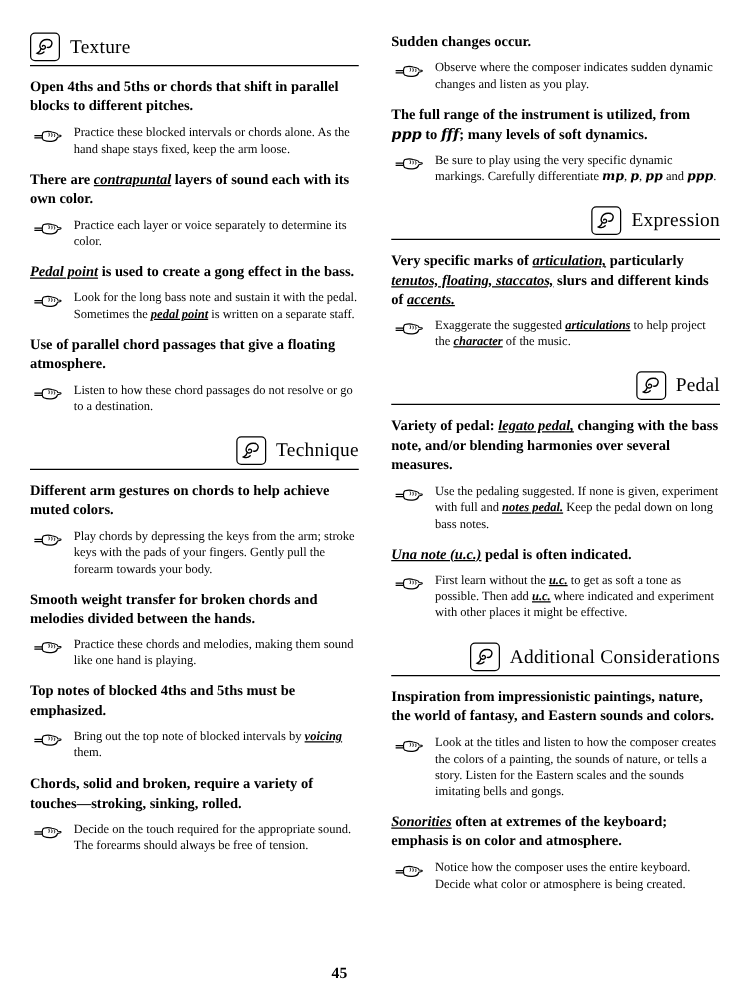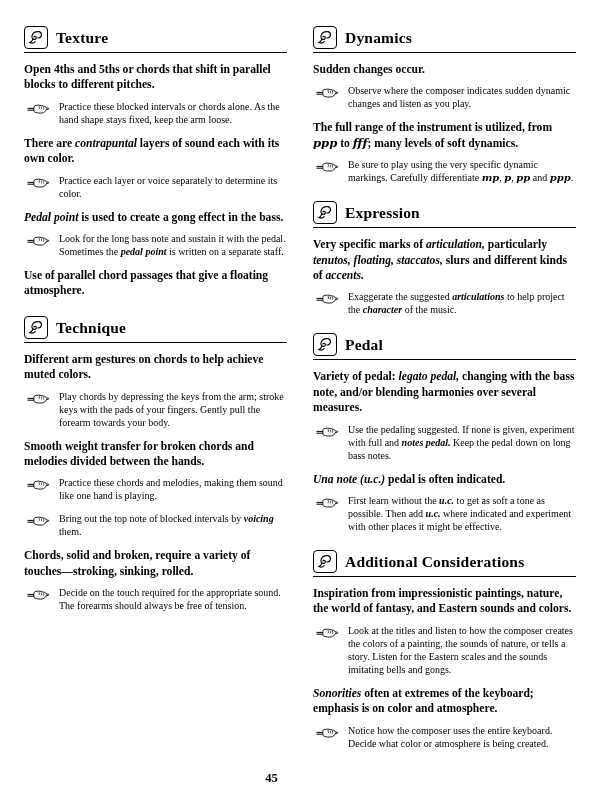--- a/index.html
+++ b/index.html
@@ -46,21 +46,21 @@
     border: 1.2px solid #000;
     border-radius: 4px;
     display: flex;
     align-items: center;
     justify-content: center;
     flex: 0 0 auto;
   }
   .ornament svg { display: block; }
   .section-title {
     font-size: 15.5px;
-    font-weight: bold;
+    font-weight: normal;
     letter-spacing: 0.2px;
     line-height: 1.1;
   }
 
   
   .para {
     font-size: 11.6px;
     font-weight: bold;
     line-height: 1.33;
     margin: 0 0 7px 0;
@@ -80,36 +80,36 @@
     padding-top: 3px;
   }
   .tip-icon svg { display: block; }
   .tip-text {
     font-size: 10px;
     line-height: 1.30;
     font-family: "Liberation Serif", serif;
     font-weight: normal;
   }
 
-  i.it { font-style: italic; }
+  i.it { font-style: italic; text-decoration: underline; }
   b.bd { font-weight: bold; }
 
   .dyn { font-family: "DejaVu Serif", serif; font-style: italic; font-weight: bold; text-align: center; }
 
   .page-number {
     position: absolute;
     bottom: 14px;
     left: 0;
     width: 543px;
     text-align: center;
     font-size: 12.5px;
     font-weight: bold;
     font-family: "Liberation Serif", serif;
   }
-  .gap-top-lg { margin-top: 17px; }
+  .gap-top-lg { margin-top: 17px; justify-content: flex-end; }
 </style>
 </head>
 <body>
 
 <div class="page">
   <div class="columns">
     <div class="col" id="col-left">
         <div class="section-head first">
           <span class="ornament">
             <svg width="16" height="15" viewBox="0 0 16 15">
@@ -156,20 +156,33 @@
               <path d="M1.5 7.2 L9.5 7.2" stroke="#000" stroke-width="1" fill="none"></path>
               <path d="M9.0 2.6 C11.2 2.0 13.6 2.0 15.6 2.6 L18.6 3.4 C19.6 3.6 20.2 4.2 20.2 5.0 L22.3 5.2 C22.9 5.3 23.0 6.0 22.4 6.2 L20.0 6.8 C19.6 8.4 18.2 9.6 16.4 9.9 C14.0 10.3 11.0 10.0 9.0 9.2 C8.2 8.9 7.8 8.2 7.8 6.0 C7.8 3.8 8.2 2.9 9.0 2.6 Z" fill="#fff" stroke="#000" stroke-width="0.9" stroke-linejoin="round"></path>
               <path d="M13.0 3.2 C13.6 4.2 13.6 5.3 13.0 6.2" fill="none" stroke="#000" stroke-width="0.75"></path>
               <path d="M15.2 3.6 C15.8 4.5 15.8 5.5 15.2 6.4" fill="none" stroke="#000" stroke-width="0.75"></path>
               <path d="M17.4 4.1 C17.9 4.9 17.9 5.8 17.4 6.6" fill="none" stroke="#000" stroke-width="0.75"></path>
             </svg>
           </span>
           <div class="tip-text">Look for the long bass note and sustain it with the pedal.  Sometimes the <i class="it"><b class="bd">pedal point</b></i> is written on a separate staff.</div>
         </div>
         <p class="para">Use of parallel chord passages that give a floating atmosphere.</p>
+        <div class="tip">
+          <span class="tip-icon">
+            <svg width="24" height="12" viewBox="0 0 24 12">
+              <path d="M1.5 5.4 L9.5 5.4" stroke="#000" stroke-width="1" fill="none"></path>
+              <path d="M1.5 7.2 L9.5 7.2" stroke="#000" stroke-width="1" fill="none"></path>
+              <path d="M9.0 2.6 C11.2 2.0 13.6 2.0 15.6 2.6 L18.6 3.4 C19.6 3.6 20.2 4.2 20.2 5.0 L22.3 5.2 C22.9 5.3 23.0 6.0 22.4 6.2 L20.0 6.8 C19.6 8.4 18.2 9.6 16.4 9.9 C14.0 10.3 11.0 10.0 9.0 9.2 C8.2 8.9 7.8 8.2 7.8 6.0 C7.8 3.8 8.2 2.9 9.0 2.6 Z" fill="#fff" stroke="#000" stroke-width="0.9" stroke-linejoin="round"></path>
+              <path d="M13.0 3.2 C13.6 4.2 13.6 5.3 13.0 6.2" fill="none" stroke="#000" stroke-width="0.75"></path>
+              <path d="M15.2 3.6 C15.8 4.5 15.8 5.5 15.2 6.4" fill="none" stroke="#000" stroke-width="0.75"></path>
+              <path d="M17.4 4.1 C17.9 4.9 17.9 5.8 17.4 6.6" fill="none" stroke="#000" stroke-width="0.75"></path>
+            </svg>
+          </span>
+          <div class="tip-text">Listen to how these chord passages do not resolve or go to a destination.</div>
+        </div>
         <div class="section-head gap-top-lg">
           <span class="ornament">
             <svg width="16" height="15" viewBox="0 0 16 15">
               <path d="M11.5 1.8 C8 1.2 5.2 2.6 4.2 5.2 C3.4 7.3 4.3 9.2 6.1 9.4 C7.4 9.55 8.3 8.8 8.3 7.8 C8.3 6.9 7.7 6.3 6.9 6.3 C6.4 6.3 6.0 6.6 5.9 7.0" fill="none" stroke="#000" stroke-width="1.1" stroke-linecap="round"></path>
               <path d="M11.5 1.8 C13.2 2.6 13.9 4.2 13.3 5.8 C12.7 7.4 11.2 8.2 9.8 7.9" fill="none" stroke="#000" stroke-width="1.1" stroke-linecap="round"></path>
               <path d="M4.9 9.0 C4.4 10.6 3.2 12.0 1.8 12.6 C3.6 13.4 5.9 13.0 7.2 11.6" fill="none" stroke="#000" stroke-width="1.1" stroke-linecap="round"></path>
             </svg>
           </span>
           <span class="section-title">Technique</span>
         </div>
@@ -194,20 +207,21 @@
               <path d="M1.5 5.4 L9.5 5.4" stroke="#000" stroke-width="1" fill="none"></path>
               <path d="M1.5 7.2 L9.5 7.2" stroke="#000" stroke-width="1" fill="none"></path>
               <path d="M9.0 2.6 C11.2 2.0 13.6 2.0 15.6 2.6 L18.6 3.4 C19.6 3.6 20.2 4.2 20.2 5.0 L22.3 5.2 C22.9 5.3 23.0 6.0 22.4 6.2 L20.0 6.8 C19.6 8.4 18.2 9.6 16.4 9.9 C14.0 10.3 11.0 10.0 9.0 9.2 C8.2 8.9 7.8 8.2 7.8 6.0 C7.8 3.8 8.2 2.9 9.0 2.6 Z" fill="#fff" stroke="#000" stroke-width="0.9" stroke-linejoin="round"></path>
               <path d="M13.0 3.2 C13.6 4.2 13.6 5.3 13.0 6.2" fill="none" stroke="#000" stroke-width="0.75"></path>
               <path d="M15.2 3.6 C15.8 4.5 15.8 5.5 15.2 6.4" fill="none" stroke="#000" stroke-width="0.75"></path>
               <path d="M17.4 4.1 C17.9 4.9 17.9 5.8 17.4 6.6" fill="none" stroke="#000" stroke-width="0.75"></path>
             </svg>
           </span>
           <div class="tip-text">Practice these chords and melodies, making them sound like one hand is playing.</div>
         </div>
+        <p class="para">Top notes of blocked 4ths and 5ths must be emphasized.</p>
         <div class="tip">
           <span class="tip-icon">
             <svg width="24" height="12" viewBox="0 0 24 12">
               <path d="M1.5 5.4 L9.5 5.4" stroke="#000" stroke-width="1" fill="none"></path>
               <path d="M1.5 7.2 L9.5 7.2" stroke="#000" stroke-width="1" fill="none"></path>
               <path d="M9.0 2.6 C11.2 2.0 13.6 2.0 15.6 2.6 L18.6 3.4 C19.6 3.6 20.2 4.2 20.2 5.0 L22.3 5.2 C22.9 5.3 23.0 6.0 22.4 6.2 L20.0 6.8 C19.6 8.4 18.2 9.6 16.4 9.9 C14.0 10.3 11.0 10.0 9.0 9.2 C8.2 8.9 7.8 8.2 7.8 6.0 C7.8 3.8 8.2 2.9 9.0 2.6 Z" fill="#fff" stroke="#000" stroke-width="0.9" stroke-linejoin="round"></path>
               <path d="M13.0 3.2 C13.6 4.2 13.6 5.3 13.0 6.2" fill="none" stroke="#000" stroke-width="0.75"></path>
               <path d="M15.2 3.6 C15.8 4.5 15.8 5.5 15.2 6.4" fill="none" stroke="#000" stroke-width="0.75"></path>
               <path d="M17.4 4.1 C17.9 4.9 17.9 5.8 17.4 6.6" fill="none" stroke="#000" stroke-width="0.75"></path>
             </svg>
@@ -223,30 +237,20 @@
               <path d="M9.0 2.6 C11.2 2.0 13.6 2.0 15.6 2.6 L18.6 3.4 C19.6 3.6 20.2 4.2 20.2 5.0 L22.3 5.2 C22.9 5.3 23.0 6.0 22.4 6.2 L20.0 6.8 C19.6 8.4 18.2 9.6 16.4 9.9 C14.0 10.3 11.0 10.0 9.0 9.2 C8.2 8.9 7.8 8.2 7.8 6.0 C7.8 3.8 8.2 2.9 9.0 2.6 Z" fill="#fff" stroke="#000" stroke-width="0.9" stroke-linejoin="round"></path>
               <path d="M13.0 3.2 C13.6 4.2 13.6 5.3 13.0 6.2" fill="none" stroke="#000" stroke-width="0.75"></path>
               <path d="M15.2 3.6 C15.8 4.5 15.8 5.5 15.2 6.4" fill="none" stroke="#000" stroke-width="0.75"></path>
               <path d="M17.4 4.1 C17.9 4.9 17.9 5.8 17.4 6.6" fill="none" stroke="#000" stroke-width="0.75"></path>
             </svg>
           </span>
           <div class="tip-text">Decide on the touch required for the appropriate sound.  The forearms should always be free of tension.</div>
         </div>
       </div>
     <div class="col" id="col-right">
-        <div class="section-head first">
-          <span class="ornament">
-            <svg width="16" height="15" viewBox="0 0 16 15">
-              <path d="M11.5 1.8 C8 1.2 5.2 2.6 4.2 5.2 C3.4 7.3 4.3 9.2 6.1 9.4 C7.4 9.55 8.3 8.8 8.3 7.8 C8.3 6.9 7.7 6.3 6.9 6.3 C6.4 6.3 6.0 6.6 5.9 7.0" fill="none" stroke="#000" stroke-width="1.1" stroke-linecap="round"></path>
-              <path d="M11.5 1.8 C13.2 2.6 13.9 4.2 13.3 5.8 C12.7 7.4 11.2 8.2 9.8 7.9" fill="none" stroke="#000" stroke-width="1.1" stroke-linecap="round"></path>
-              <path d="M4.9 9.0 C4.4 10.6 3.2 12.0 1.8 12.6 C3.6 13.4 5.9 13.0 7.2 11.6" fill="none" stroke="#000" stroke-width="1.1" stroke-linecap="round"></path>
-            </svg>
-          </span>
-          <span class="section-title">Dynamics</span>
-        </div>
         <p class="para">Sudden changes occur.</p>
         <div class="tip">
           <span class="tip-icon">
             <svg width="24" height="12" viewBox="0 0 24 12">
               <path d="M1.5 5.4 L9.5 5.4" stroke="#000" stroke-width="1" fill="none"></path>
               <path d="M1.5 7.2 L9.5 7.2" stroke="#000" stroke-width="1" fill="none"></path>
               <path d="M9.0 2.6 C11.2 2.0 13.6 2.0 15.6 2.6 L18.6 3.4 C19.6 3.6 20.2 4.2 20.2 5.0 L22.3 5.2 C22.9 5.3 23.0 6.0 22.4 6.2 L20.0 6.8 C19.6 8.4 18.2 9.6 16.4 9.9 C14.0 10.3 11.0 10.0 9.0 9.2 C8.2 8.9 7.8 8.2 7.8 6.0 C7.8 3.8 8.2 2.9 9.0 2.6 Z" fill="#fff" stroke="#000" stroke-width="0.9" stroke-linejoin="round"></path>
               <path d="M13.0 3.2 C13.6 4.2 13.6 5.3 13.0 6.2" fill="none" stroke="#000" stroke-width="0.75"></path>
               <path d="M15.2 3.6 C15.8 4.5 15.8 5.5 15.2 6.4" fill="none" stroke="#000" stroke-width="0.75"></path>
               <path d="M17.4 4.1 C17.9 4.9 17.9 5.8 17.4 6.6" fill="none" stroke="#000" stroke-width="0.75"></path>

